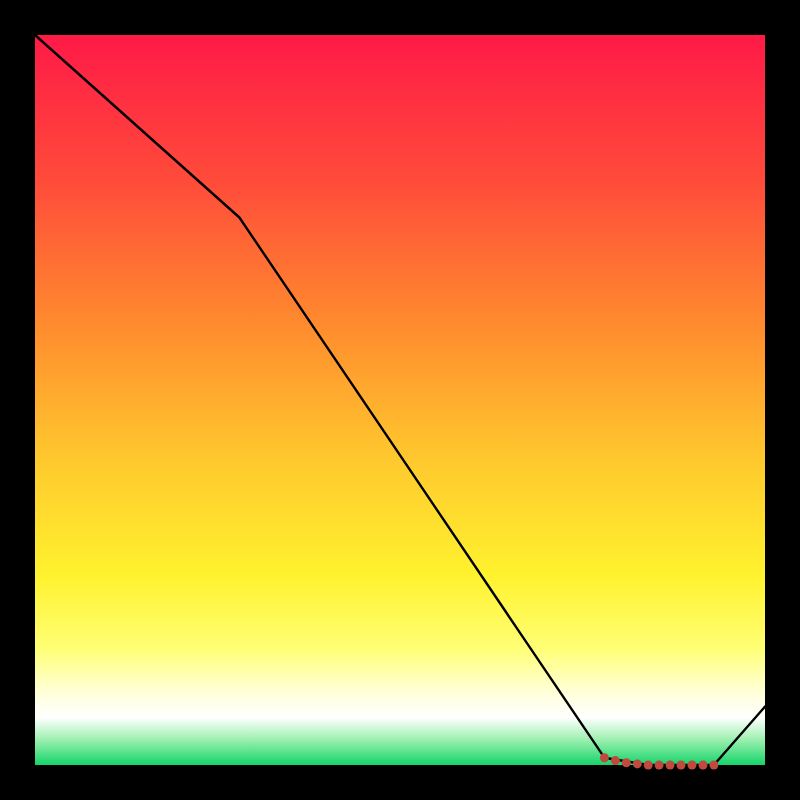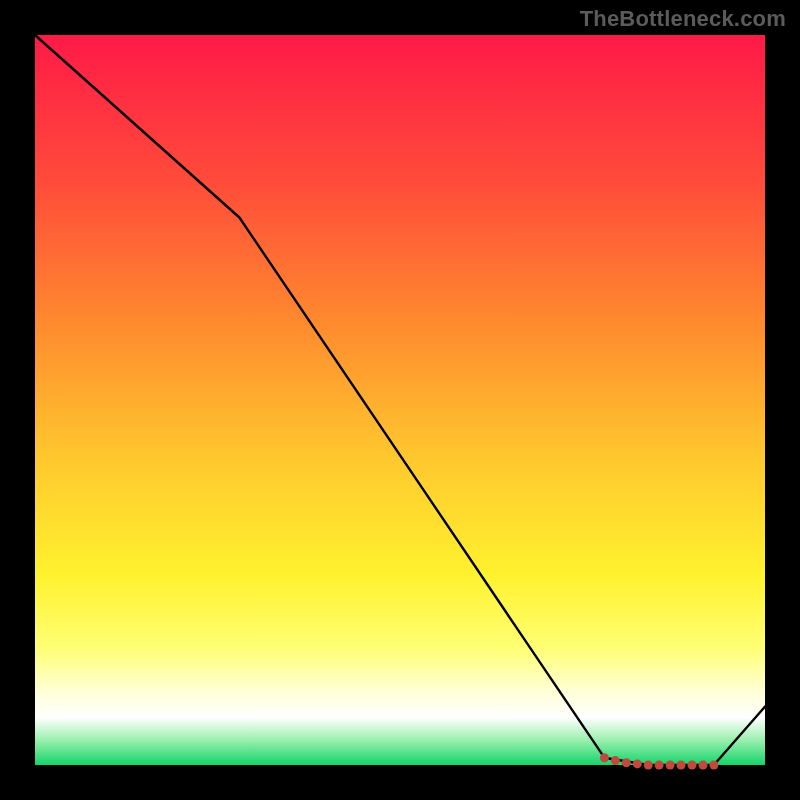--- a/index.html
+++ b/index.html
@@ -29,21 +29,20 @@
   .plot-svg {
     position: absolute;
     left: 0;
     top: 0;
   }
 </style>
 </head>
 <body>
 
 <div class="frame">
-  <div class="attribution">TheBottleneck.com</div>
 
   <svg class="plot-svg" width="800" height="800" viewBox="0 0 800 800">
     <defs>
       <linearGradient id="bg-grad" x1="0" y1="0" x2="0" y2="1">
           <stop offset="0.00%" stop-color="#ff1a47"></stop>
           <stop offset="20.00%" stop-color="#ff4b3a"></stop>
           <stop offset="40.00%" stop-color="#ff8c2e"></stop>
           <stop offset="58.00%" stop-color="#ffc82e"></stop>
           <stop offset="74.00%" stop-color="#fff22e"></stop>
           <stop offset="84.00%" stop-color="#ffff75"></stop>

